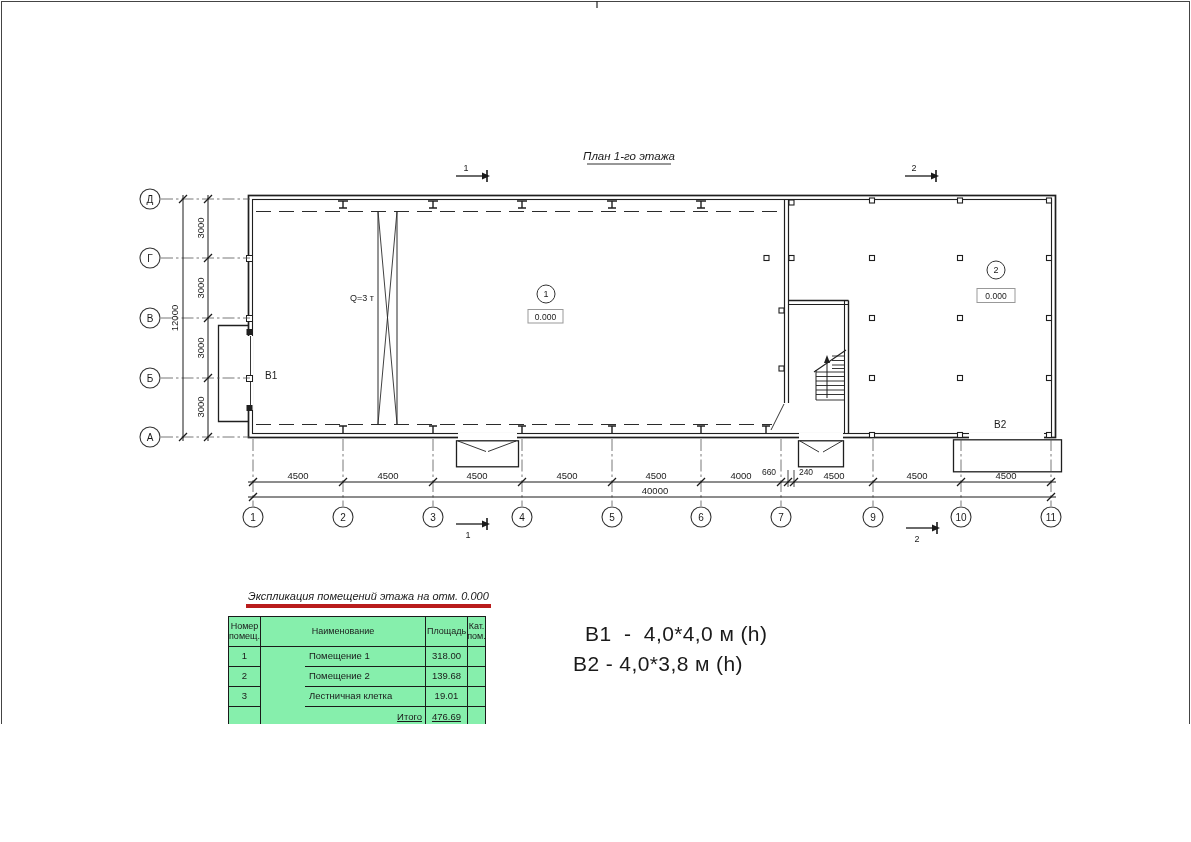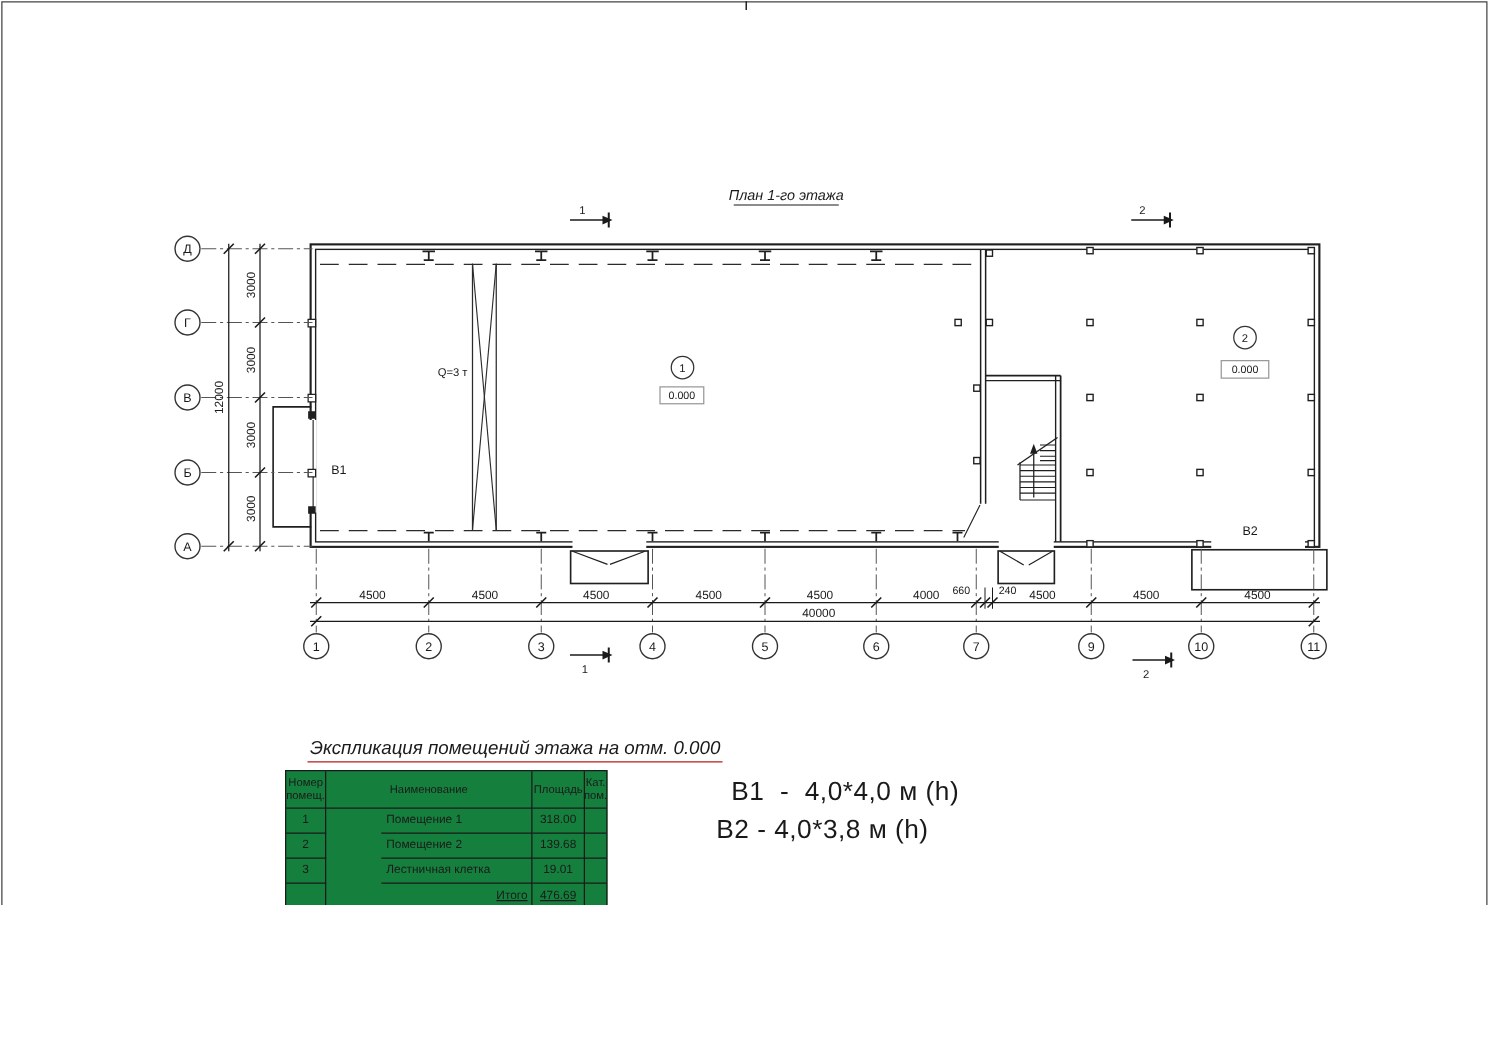--- a/index.html
+++ b/index.html
@@ -7,27 +7,27 @@
          font-family:"Liberation Sans", sans-serif;color:#1a1a1a;}
   svg text{font-family:"Liberation Sans", sans-serif;fill:#1a1a1a;}
   .dim{font-size:9.5px;}
   .dim-sm{font-size:8.5px;}
   .bub{font-size:10px;}
   .plan-title{font-size:11.5px;font-style:italic;}
   .lbl{font-size:10px;}
   .lbl-sm{font-size:9px;}
   .elev{font-size:8.5px;}
 
-  .sched-title{position:absolute;left:246px;top:590px;font-size:15px;font-style:italic;
-               border-bottom:1px solid #b91c1c;padding:0 2px 2px 2px;}
+  .sched-title{position:absolute;left:246px;top:590px;font-size:11px;font-style:italic;
+               border-bottom:4px solid #b91c1c;padding:0 2px 2px 2px;}
   .sched{position:absolute;left:228px;top:616px;width:256px;
          border:1.5px solid #1a1a1a;display:grid;
          grid-template-columns:32px 165px 42px 17px;
          grid-template-rows:30px 20px 20px 20px 20px;
-         font-size:9.5px;background:#15803d;}
+         font-size:9.5px;background:#86efac;}
   .sched .c{border-right:1px solid #1a1a1a;border-bottom:1px solid #1a1a1a;
             display:flex;align-items:center;justify-content:center;
             text-align:center;line-height:1.1;overflow:hidden;}
   .sched .c.last-col{border-right:none;}
   .sched .c.last-row{border-bottom:none;text-decoration:underline;}
   .sched .c.name{justify-content:flex-start;padding-left:4px;text-align:left;margin-left:44px;}
   .sched .c.total-lab{justify-content:flex-end;padding-right:3px;text-align:right;}
   .sched .hdr{font-size:9px;flex-direction:column;}
   .legend-line{position:absolute;font-size:21px;letter-spacing:.4px;white-space:pre;}
   .legend-b1{left:585px;top:622px;}

